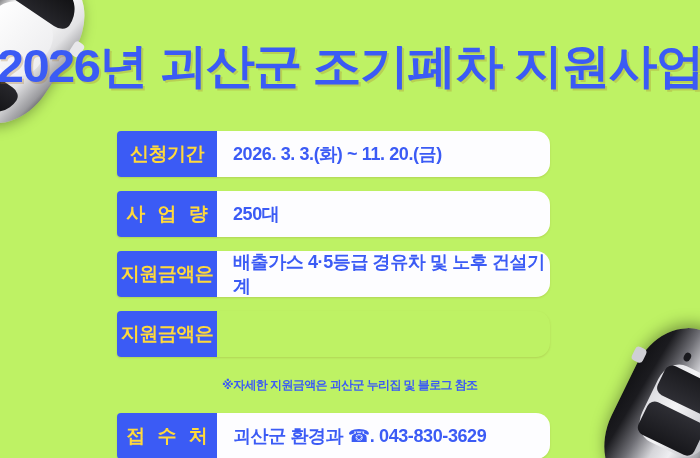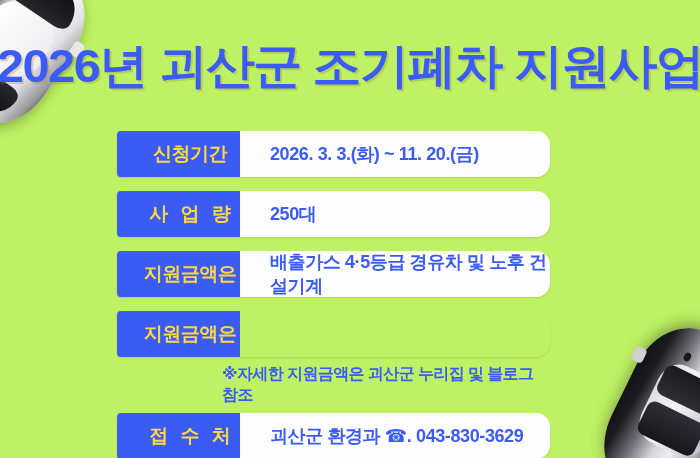--- a/index.html
+++ b/index.html
@@ -176,45 +176,44 @@
   .row-label {
     flex: 0 0 100px;
     background: #3b5bf5;
     color: #ffd93b;
     font-size: 19px;
     font-weight: 700;
     letter-spacing: -0.5px;
     display: flex;
     align-items: center;
     justify-content: center;
-    padding-left: 23px;
   }
   .row-label.spaced {
     letter-spacing: 3.5px;
     text-indent: 3.5px;
   }
   .row-value {
     flex: 1 1 auto;
     background: #fdfdff;
     color: #3b5bf5;
     font-size: 18px;
     font-weight: 700;
     letter-spacing: -0.4px;
     display: flex;
     align-items: center;
-    padding-left: 30px;
+    padding-left: 16px;
   }
   .note {
     height: 32px;
     margin: -2px 0 12px 0;
     padding-left: 105px;
     display: flex;
     align-items: center;
     color: #3b5bf5;
-    font-size: 16px;
+    font-size: 12px;
     font-weight: 700;
     letter-spacing: -0.6px;
   }
 </style>
 </head>
 <body>
 
 <div class="poster">
 
   <div class="car car-tl">

